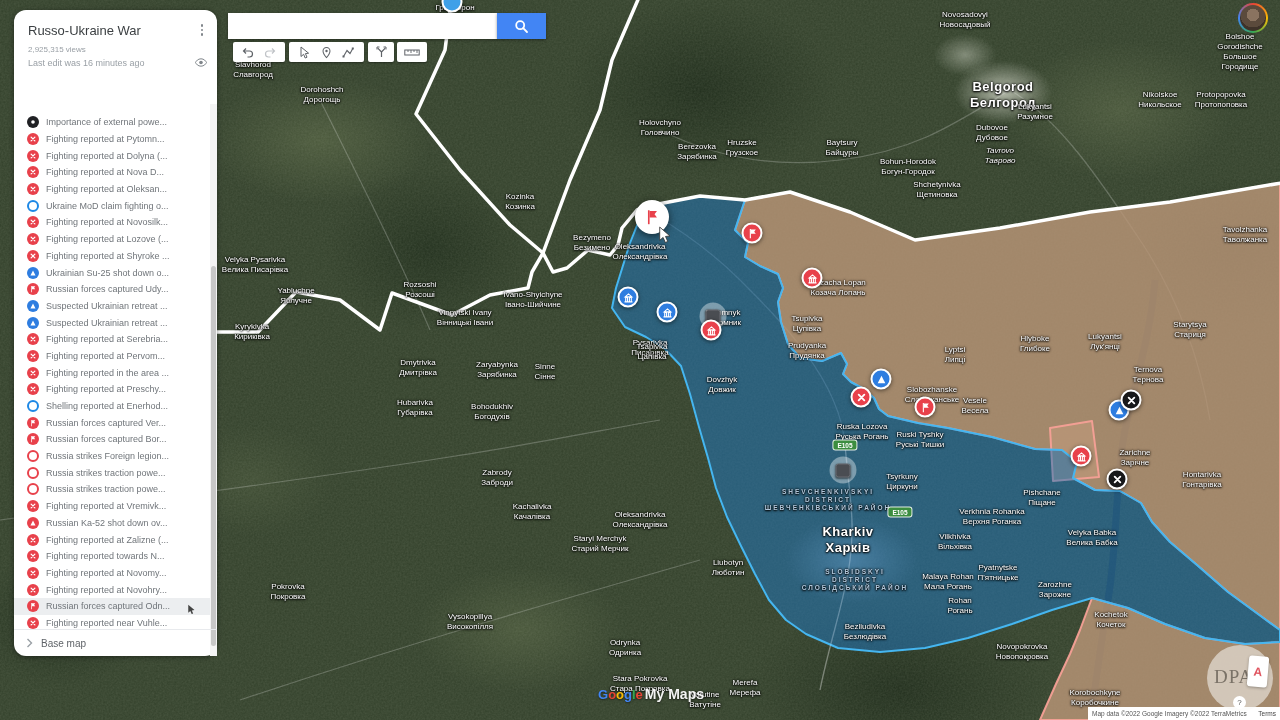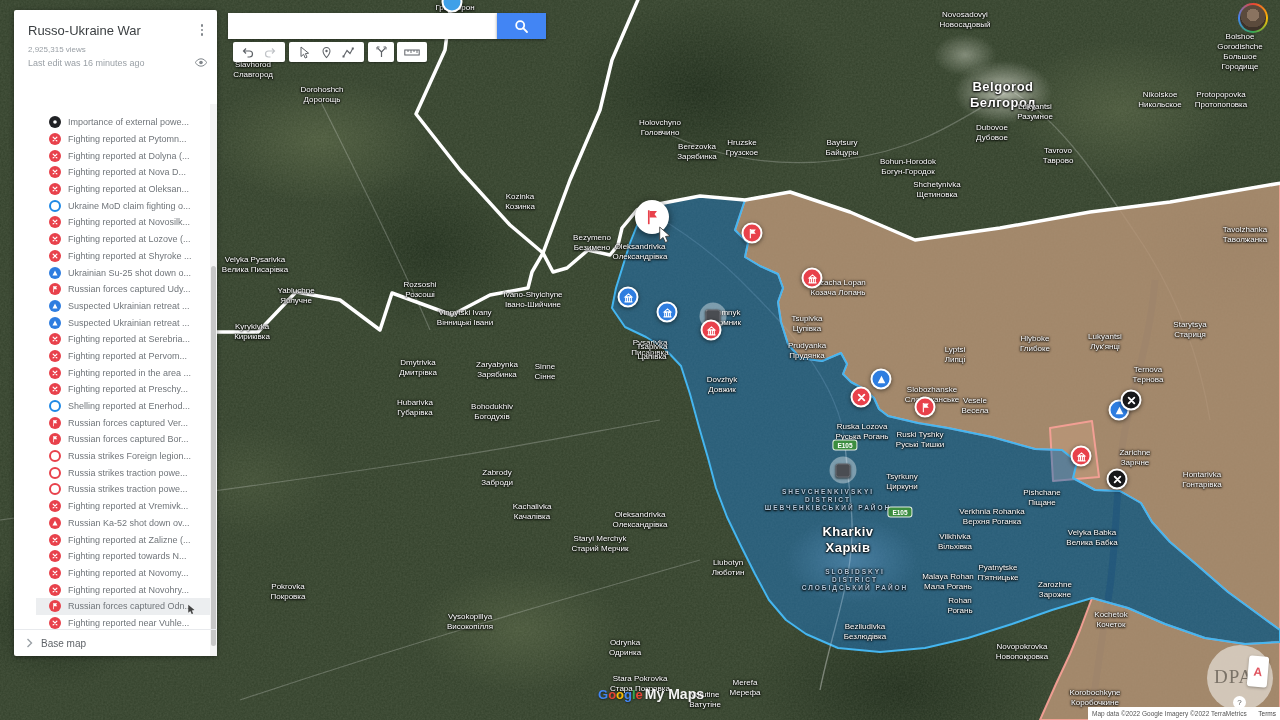--- a/index.html
+++ b/index.html
@@ -38,33 +38,33 @@
   .marker.sel{width:34px;height:34px;border:none;background:#fff !important;
     box-shadow:0 2px 8px rgba(0,0,0,.6);}
   .marker.sel svg{width:18px;height:18px;}
   .m-gray{position:absolute;width:27px;height:27px;transform:translate(-50%,-50%);
     border-radius:50%;background:rgba(255,255,255,.38);display:flex;align-items:center;justify-content:center;}
   .m-gray .box{width:13px;height:12px;background:#4a4d52;border-radius:3px;
     border:1px solid #6a6d72;box-shadow:0 1px 2px rgba(0,0,0,.5);}
   .mcursor{position:absolute;}
   
   #panel{position:absolute;left:14px;top:10px;width:203px;height:646px;background:#fff;
-    border-radius:2px;box-shadow:0 1px 5px rgba(0,0,0,.45);}
+    border-radius:12px;box-shadow:0 1px 5px rgba(0,0,0,.45);}
   #panel-header{position:relative;padding:13px 14px 8px 14px;}
   #p-title{font-size:13px;color:#3c4043;}
   #p-kebab{position:absolute;right:8px;top:12px;width:14px;height:16px;display:flex;flex-direction:column;
     align-items:center;justify-content:space-between;padding:2px 0;box-sizing:border-box;cursor:pointer;}
   #p-kebab i{width:2.6px;height:2.6px;border-radius:50%;background:#80868b;}
   #p-views{font-size:8px;color:#9aa0a6;margin-top:7px;}
   #p-edit{font-size:9px;color:#9aa0a6;margin-top:4px;}
   #p-eye{position:absolute;right:10px;top:48px;}
   #panel-actions{display:flex;align-items:center;gap:13px;padding:6px 12px;border-top:1px solid #f1f3f4;
     border-bottom:1px solid #f1f3f4;height:18px;}
   .pact{display:flex;align-items:center;gap:4px;font-size:9px;color:#5f6368;cursor:pointer;}
-  #panel-list{position:absolute;top:104px;left:0;right:7px;bottom:26px;overflow:hidden;padding-left:22px;}
+  #panel-list{position:absolute;top:104px;left:0;right:7px;bottom:26px;overflow:hidden;}
   .item{display:flex;align-items:center;gap:7px;height:16.7px;padding-left:13px;position:relative;}
   .item .lbl{font-size:9px;color:#70757a;white-space:nowrap;overflow:hidden;text-overflow:ellipsis;width:160px;}
   .item.hov{background:#eceef0;}
   .item .ic{flex:0 0 12px;width:12px;height:12px;border-radius:50%;display:flex;align-items:center;
     justify-content:center;box-sizing:border-box;}
   .item .ic svg{width:8px;height:8px;}
   #p-scroll{position:absolute;right:0;top:94px;bottom:0;width:7px;background:#f4f4f4;}
   #p-thumb{position:absolute;right:1px;top:162px;width:5px;height:380px;background:#c7c7c7;border-radius:3px;}
   #basemap{position:absolute;left:0;right:0;bottom:0;height:26px;border-top:1px solid #e8eaed;
     display:flex;align-items:center;gap:8px;padding-left:12px;font-size:10px;color:#5f6368;cursor:pointer;}
@@ -159,21 +159,21 @@
         <div class="mlabel" style="left: 1240px; top: 52px;">Bolshoe Gorodishche
 Большое Городище</div>
         <div class="mlabel" style="left: 1035px; top: 112px;">Lukyantsi
 Разумное</div>
         <div class="mlabel" style="left: 1160px; top: 100px;">Nikolskoe
 Никольское</div>
         <div class="mlabel" style="left: 1221px; top: 100px;">Protopopovka
 Протопоповка</div>
         <div class="mlabel" style="left: 992px; top: 133px;">Dubovoe
 Дубовое</div>
-        <div class="mlabel" style="left: 1058px; top: 156px;">Tavrovo
+        <div class="mlabel" style="left: 1000px; top: 156px; font-style: italic;">Tavrovo
 Таврово</div>
         <div class="mlabel" style="left: 253px; top: 70px;">Slavhorod
 Славгород</div>
         <div class="mlabel" style="left: 322px; top: 95px;">Dorohoshch
 Дорогощь</div>
         <div class="mlabel" style="left: 455px; top: 8px;">Грайворон</div>
         <div class="mlabel" style="left: 660px; top: 128px;">Holovchyno
 Головчино</div>
         <div class="mlabel" style="left: 697px; top: 152px;">Berezovka
 Зарябинка</div>

